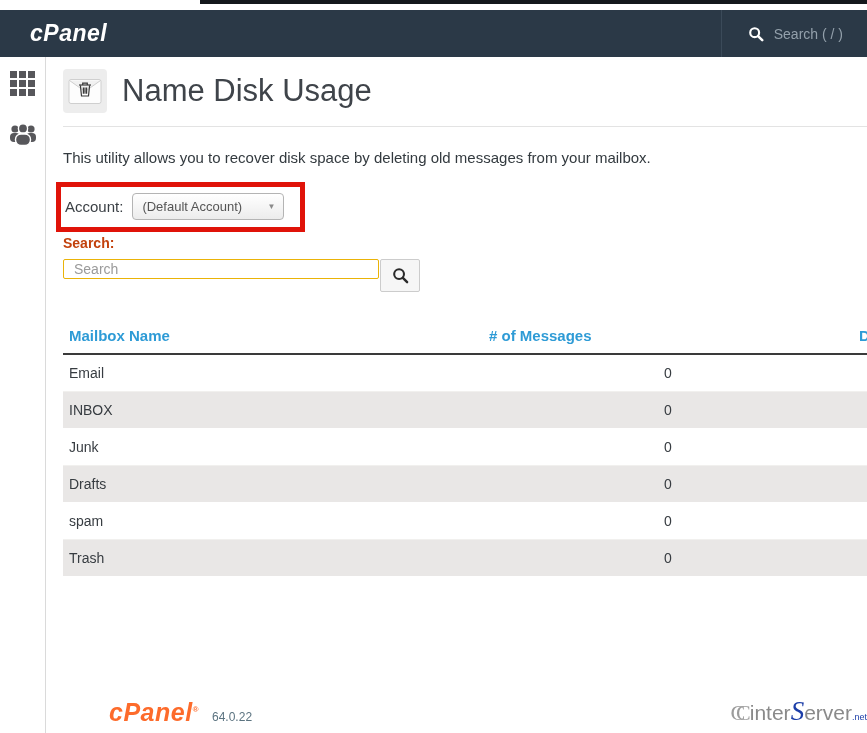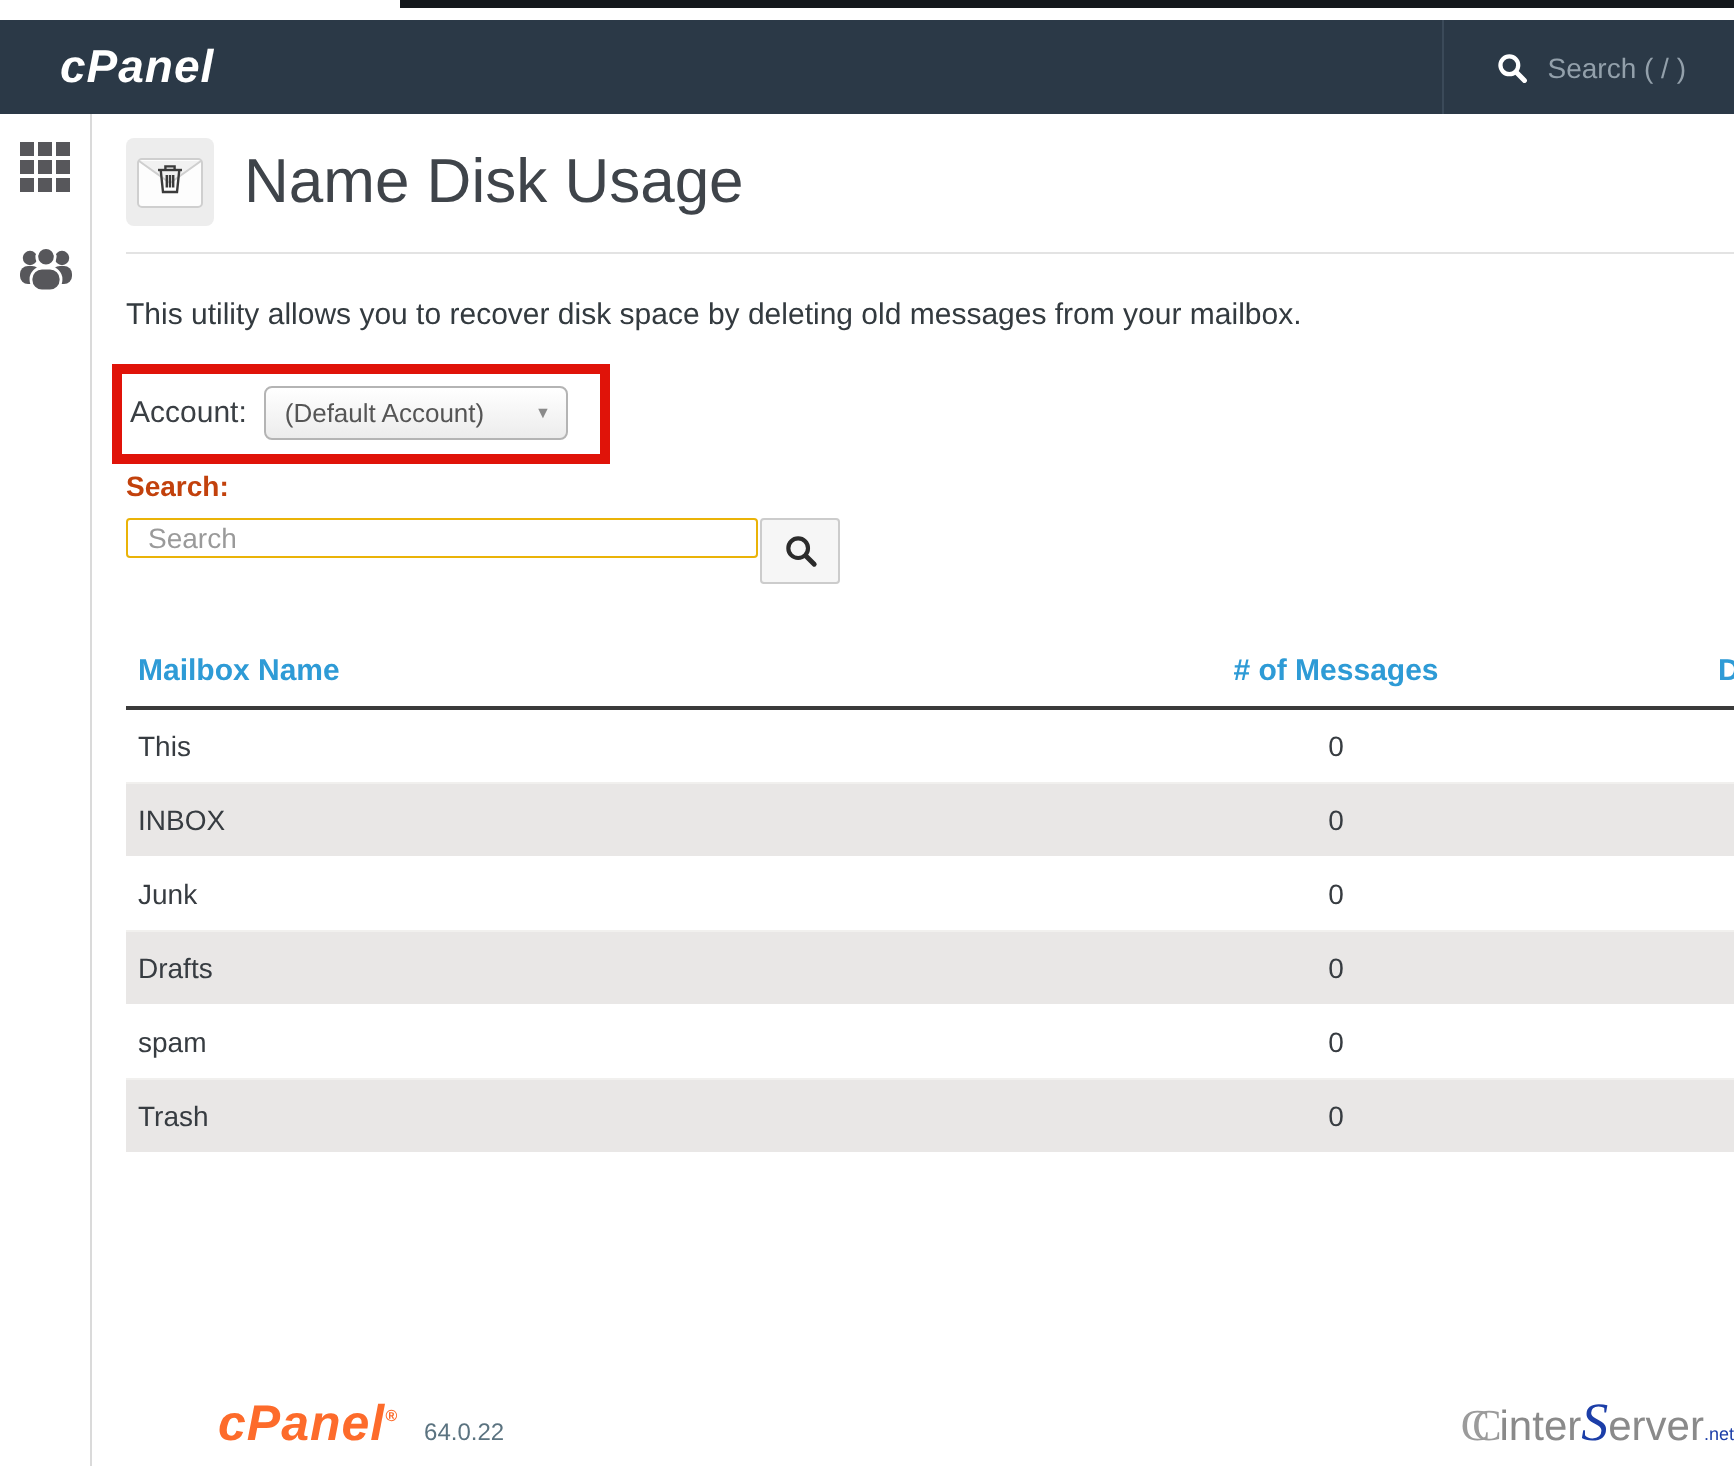--- a/index.html
+++ b/index.html
@@ -51,21 +51,21 @@
   .search-input { width:316px; height:20px; border:1px solid #eab308; border-radius:2px;
     padding:0 10px; font-size:14px; color:#444; }
   .search-input::placeholder { color:#9a9a9a; }
   .search-btn { width:40px; height:33px; margin-left:1px; border:1px solid #ccc; border-radius:2px;
     background:#f6f6f6; display:flex; align-items:center; justify-content:center; cursor:pointer; }
 
   table { margin-top:27px; width:1010px; border-collapse:collapse; table-layout:fixed; }
   col.c1{width:420px} col.c2{width:370px} col.c3{width:220px}
   thead th { text-align:left; font-size:15px; font-weight:700; color:#2e9bd6;
     padding:8px 6px 9px; border-bottom:2px solid #3a3a3a; white-space:nowrap; cursor:pointer; }
-  thead th.center { text-align:center; }
+  thead th.center { }
   tbody td { font-size:14px; color:#373c41; padding:0 6px; height:37px; }
   tbody td.center { text-align:center; }
   tbody tr { border-bottom:1px solid #f1f0ee; }
   tbody tr.alt { background:#e9e7e6; border-bottom:1px solid #fff; }
 
   .footer { position:absolute; left:17px; right:0; bottom:6px;
     display:flex; justify-content:space-between; align-items:flex-end; }
   .f-left { display:flex; align-items:baseline; gap:13px; padding-left:46px; }
   .f-logo { color:#fd6b2b; font-size:25px; font-weight:700; font-style:italic; letter-spacing:.5px; }
   .f-logo sup { font-size:8px; }
@@ -167,21 +167,21 @@
         </colgroup>
       <thead>
         <tr>
           <th>Mailbox Name</th>
           <th class="center"># of Messages</th>
           <th>Disk Usage</th>
         </tr>
       </thead>
       <tbody>
         <tr>
-          <td>This</td>
+          <td>Email</td>
           <td class="center">0</td>
             <td></td>
         </tr>
         <tr class="alt">
           <td>INBOX</td>
           <td class="center">0</td>
             <td></td>
         </tr>
         <tr>
           <td>Junk</td>

